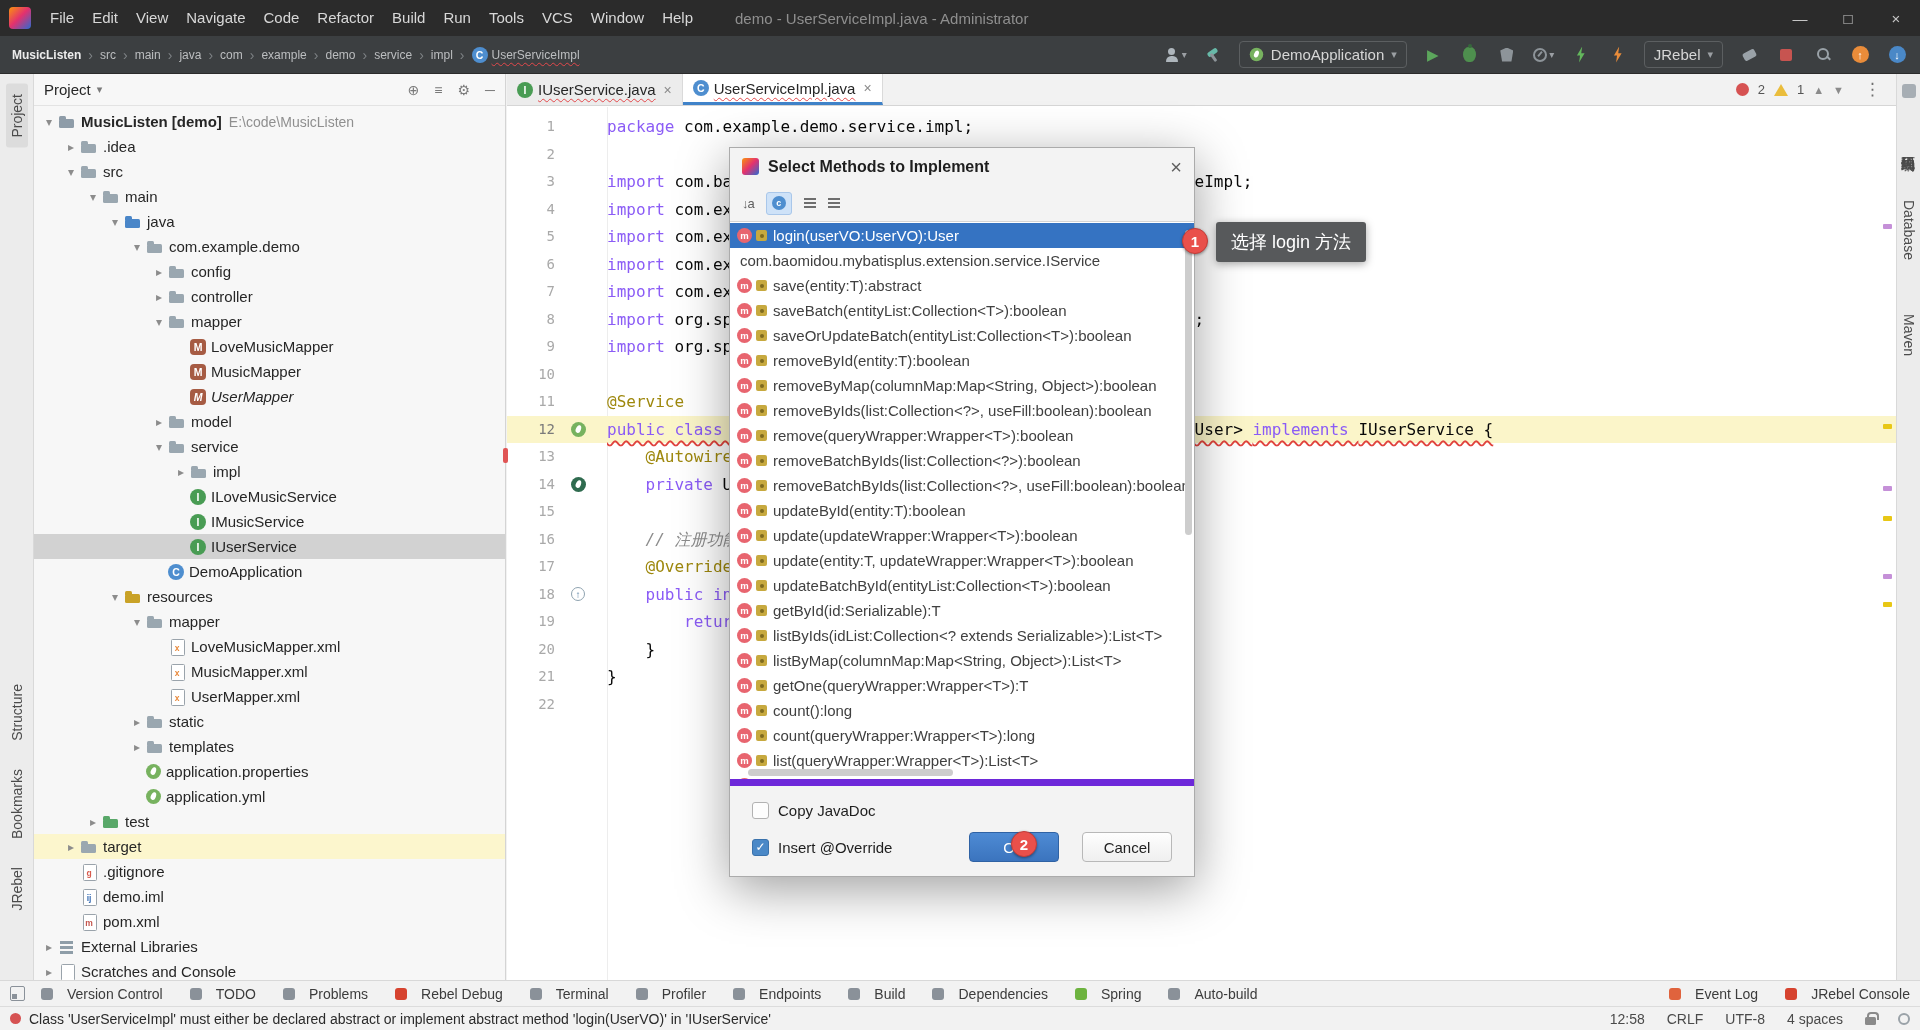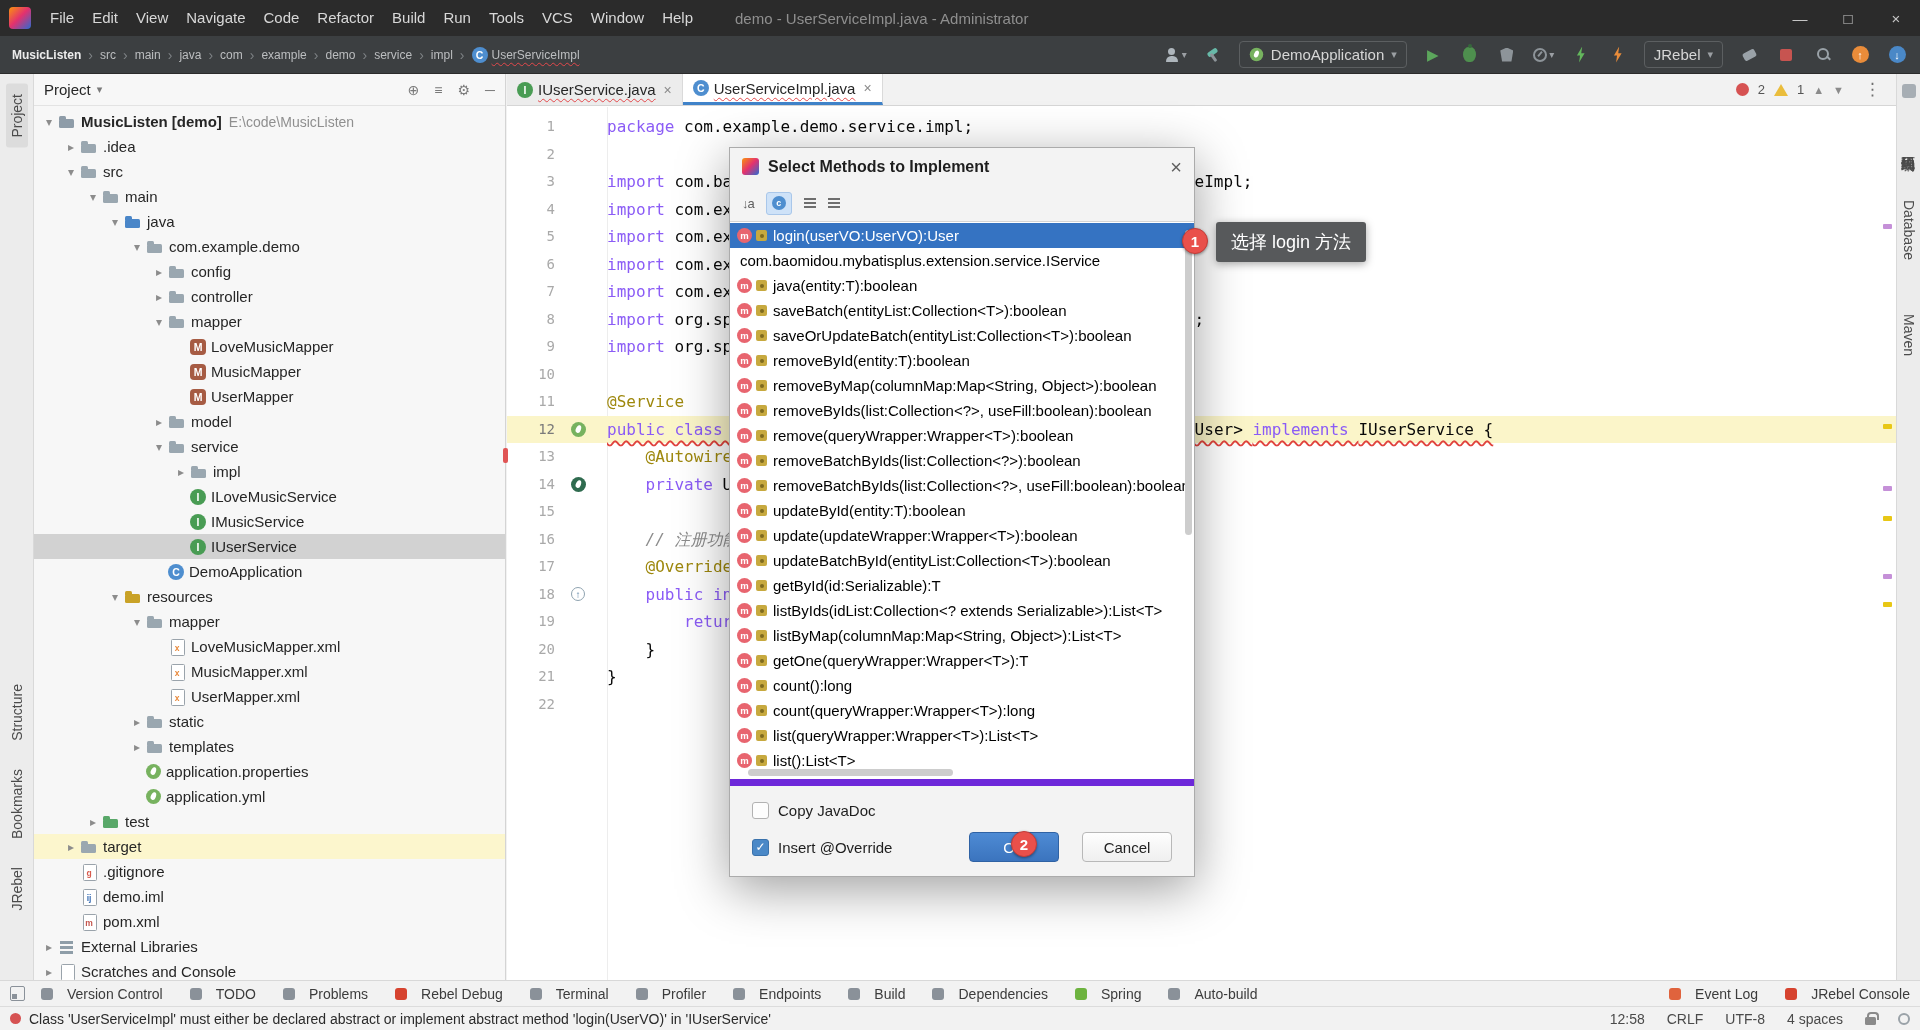--- a/index.html
+++ b/index.html
@@ -142,21 +142,21 @@
   .dlg-title{height:37px;flex:none;display:flex;align-items:center;padding:0 12px;gap:9px}
   .dlg-ico{width:17px;height:17px;border-radius:3px;background:linear-gradient(135deg,#FA930D,#E3316E 48%,#2A6BD2);flex:none}
   .dlg-title .t{font-size:16px;font-weight:bold;color:#1E1E1E}
   .dlg-close{margin-left:auto;font-size:20px;color:#5F5F5F;line-height:1}
   .dlg-toolbar{height:37px;flex:none;display:flex;align-items:center;gap:12px;padding:0 12px;border-bottom:1px solid #D5D5D5}
   .i-sort{font-size:13px;color:#5E5E5E;letter-spacing:-1px}
   .tb-toggle{width:26px;height:23px;background:#CEE2F8;border:1px solid #A9C7EA;border-radius:3px;display:flex;align-items:center;justify-content:center}
   .tb-toggle .ic-round{width:14px;height:14px;font-size:9px;margin:0}
   .i-bars{width:12px;height:2px;background:#6E6E6E;box-shadow:0 4px 0 #6E6E6E,0 -4px 0 #6E6E6E}
   .dlg-list{flex:1;background:#FFF;border-bottom:7px solid #6d28d9;overflow:hidden;position:relative;padding-top:1px}
-  .mrow{height:25px;display:flex;align-items:center;padding:0 7px;white-space:nowrap;overflow:hidden;font-size:15px;color:#000000}
+  .mrow{height:25px;display:flex;align-items:center;padding:0 7px;white-space:nowrap;overflow:hidden;font-size:15px;color:#404040}
   .mrow.hdr{padding-left:10px}
   .mrow.sel{background:#3573C2;color:#FFF}
   .mrow .ic{margin-right:4px}
   .vthumb{position:absolute;right:2px;top:8px;width:7px;height:305px;background:#CDCDCD;border-radius:4px}
   .hthumb{position:absolute;left:18px;bottom:3px;width:205px;height:7px;background:#CDCDCD;border-radius:4px}
   .dlg-foot{flex:none;padding:9px 22px 14px}
   .foot-row{display:flex;align-items:center;gap:9px;height:30px}
   .foot-row + .foot-row{margin-top:7px}
   .cb{width:17px;height:17px;flex:none;border-radius:3px;border:1px solid #B2B2B2;background:#FDFDFD;display:flex;align-items:center;justify-content:center;color:transparent;font-size:12px}
   .cb.on{background:#4A88C7;border-color:#3A72AC;color:#FFF}
@@ -378,21 +378,21 @@
         <div class="trow" style="padding-left: 138px;">
           <span class="tree-chev"></span>
           <span class="ic ic-round sq ic-mapper" data-ch="M"></span>
           <span class="tlabel">LoveMusicMapper</span>
         </div>
         <div class="trow" style="padding-left: 138px;">
           <span class="tree-chev"></span>
           <span class="ic ic-round sq ic-mapper" data-ch="M"></span>
           <span class="tlabel">MusicMapper</span>
         </div>
-        <div class="trow" style="padding-left: 138px;">
+        <div class="trow" style="padding-left: 138px; font-style: italic;">
           <span class="tree-chev"></span>
           <span class="ic ic-round sq ic-mapper" data-ch="M"></span>
           <span class="tlabel">UserMapper</span>
         </div>
         <div class="trow" style="padding-left: 116px;">
           <span class="tree-chev">▸</span>
           <span class="ic icf ic-folder"></span>
           <span class="tlabel">model</span>
         </div>
         <div class="trow" style="padding-left: 116px;">
@@ -679,21 +679,21 @@
             <span class="ic ic-round ic-method" data-ch="m"></span>
             <span class="ic-key"></span>
             <span class="mlabel">login(userVO:UserVO):User</span>
           </div>
           <div class="mrow hdr">
             <span class="mlabel">com.baomidou.mybatisplus.extension.service.IService</span>
           </div>
           <div class="mrow">
             <span class="ic ic-round ic-method" data-ch="m"></span>
             <span class="ic-key"></span>
-            <span class="mlabel">java(entity:T):boolean</span>
+            <span class="mlabel">save(entity:T):abstract</span>
           </div>
           <div class="mrow">
             <span class="ic ic-round ic-method" data-ch="m"></span>
             <span class="ic-key"></span>
             <span class="mlabel">saveBatch(entityList:Collection&lt;T&gt;):boolean</span>
           </div>
           <div class="mrow">
             <span class="ic ic-round ic-method" data-ch="m"></span>
             <span class="ic-key"></span>
             <span class="mlabel">saveOrUpdateBatch(entityList:Collection&lt;T&gt;):boolean</span>
@@ -730,20 +730,25 @@
           </div>
           <div class="mrow">
             <span class="ic ic-round ic-method" data-ch="m"></span>
             <span class="ic-key"></span>
             <span class="mlabel">updateById(entity:T):boolean</span>
           </div>
           <div class="mrow">
             <span class="ic ic-round ic-method" data-ch="m"></span>
             <span class="ic-key"></span>
             <span class="mlabel">update(updateWrapper:Wrapper&lt;T&gt;):boolean</span>
+          </div>
+          <div class="mrow">
+            <span class="ic ic-round ic-method" data-ch="m"></span>
+            <span class="ic-key"></span>
+            <span class="mlabel">update(entity:T, updateWrapper:Wrapper&lt;T&gt;):boolean</span>
           </div>
           <div class="mrow">
             <span class="ic ic-round ic-method" data-ch="m"></span>
             <span class="ic-key"></span>
             <span class="mlabel">updateBatchById(entityList:Collection&lt;T&gt;):boolean</span>
           </div>
           <div class="mrow">
             <span class="ic ic-round ic-method" data-ch="m"></span>
             <span class="ic-key"></span>
             <span class="mlabel">getById(id:Serializable):T</span>

